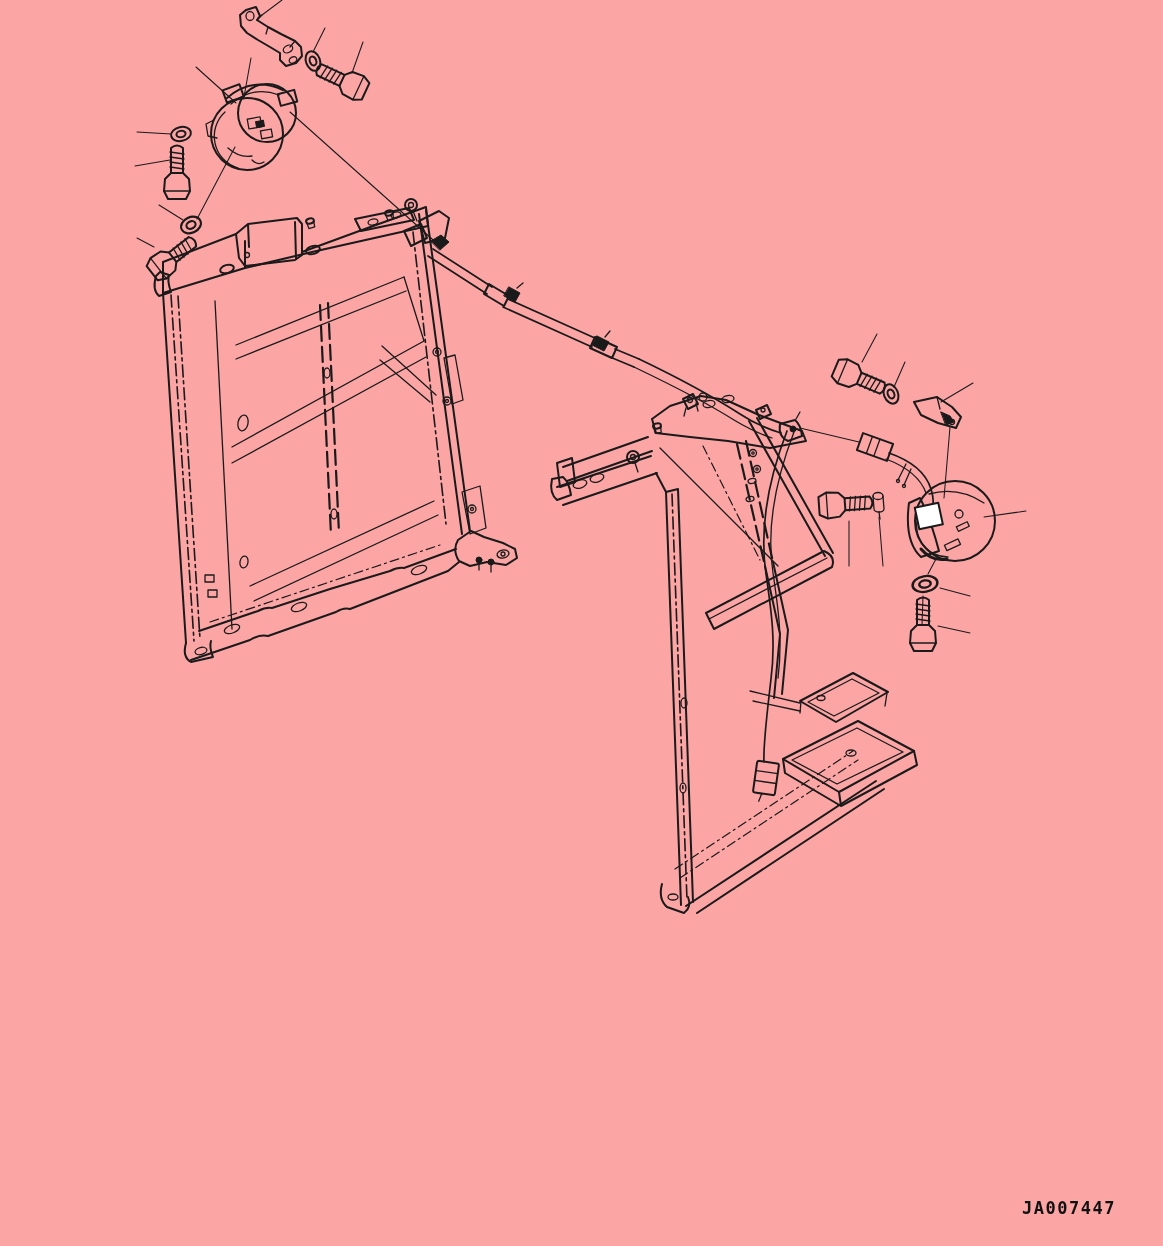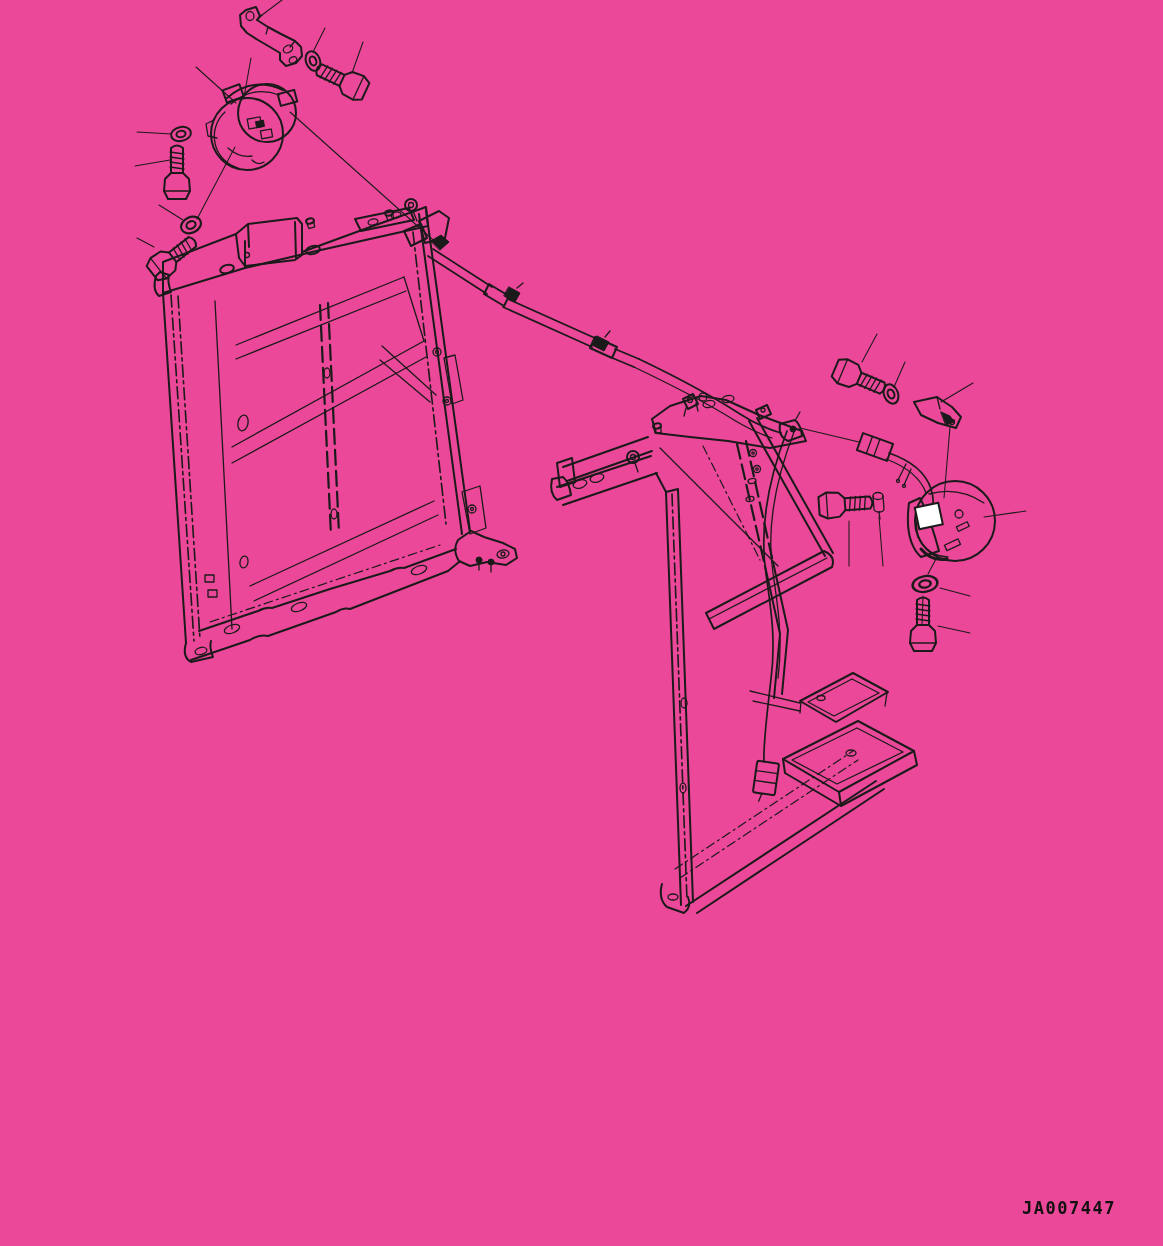--- a/index.html
+++ b/index.html
@@ -1,16 +1,16 @@
 <!DOCTYPE html>
 <html><head>
 <meta charset="utf-8">
 <style>
   html,body{margin:0;padding:0;background:#ffffff;}
-  #page{position:relative;width:1163px;height:1246px;background:#ec4899;overflow:hidden;
+  #page{position:relative;width:1163px;height:1246px;background:#fca5a5;overflow:hidden;
         font-family:"DejaVu Sans Mono", monospace;}
   svg{display:block;}
   .thin{stroke-width:1.3px;}
   .hair{stroke-width:1.05px;}
   .med{stroke-width:1.7px;}
   .dashdot{stroke-dasharray:12 4 3 4;stroke-width:1.6px;}
   .dashdot-thin{stroke-dasharray:9 4 2 4;stroke-width:1.2px;}
   .heavydash{stroke-dasharray:15 6;stroke-width:2.2px;}
   .solidfill{fill:#1a1a1a;stroke:#1a1a1a;stroke-width:1px;}
   .whitefill{fill:#ffffff;}

